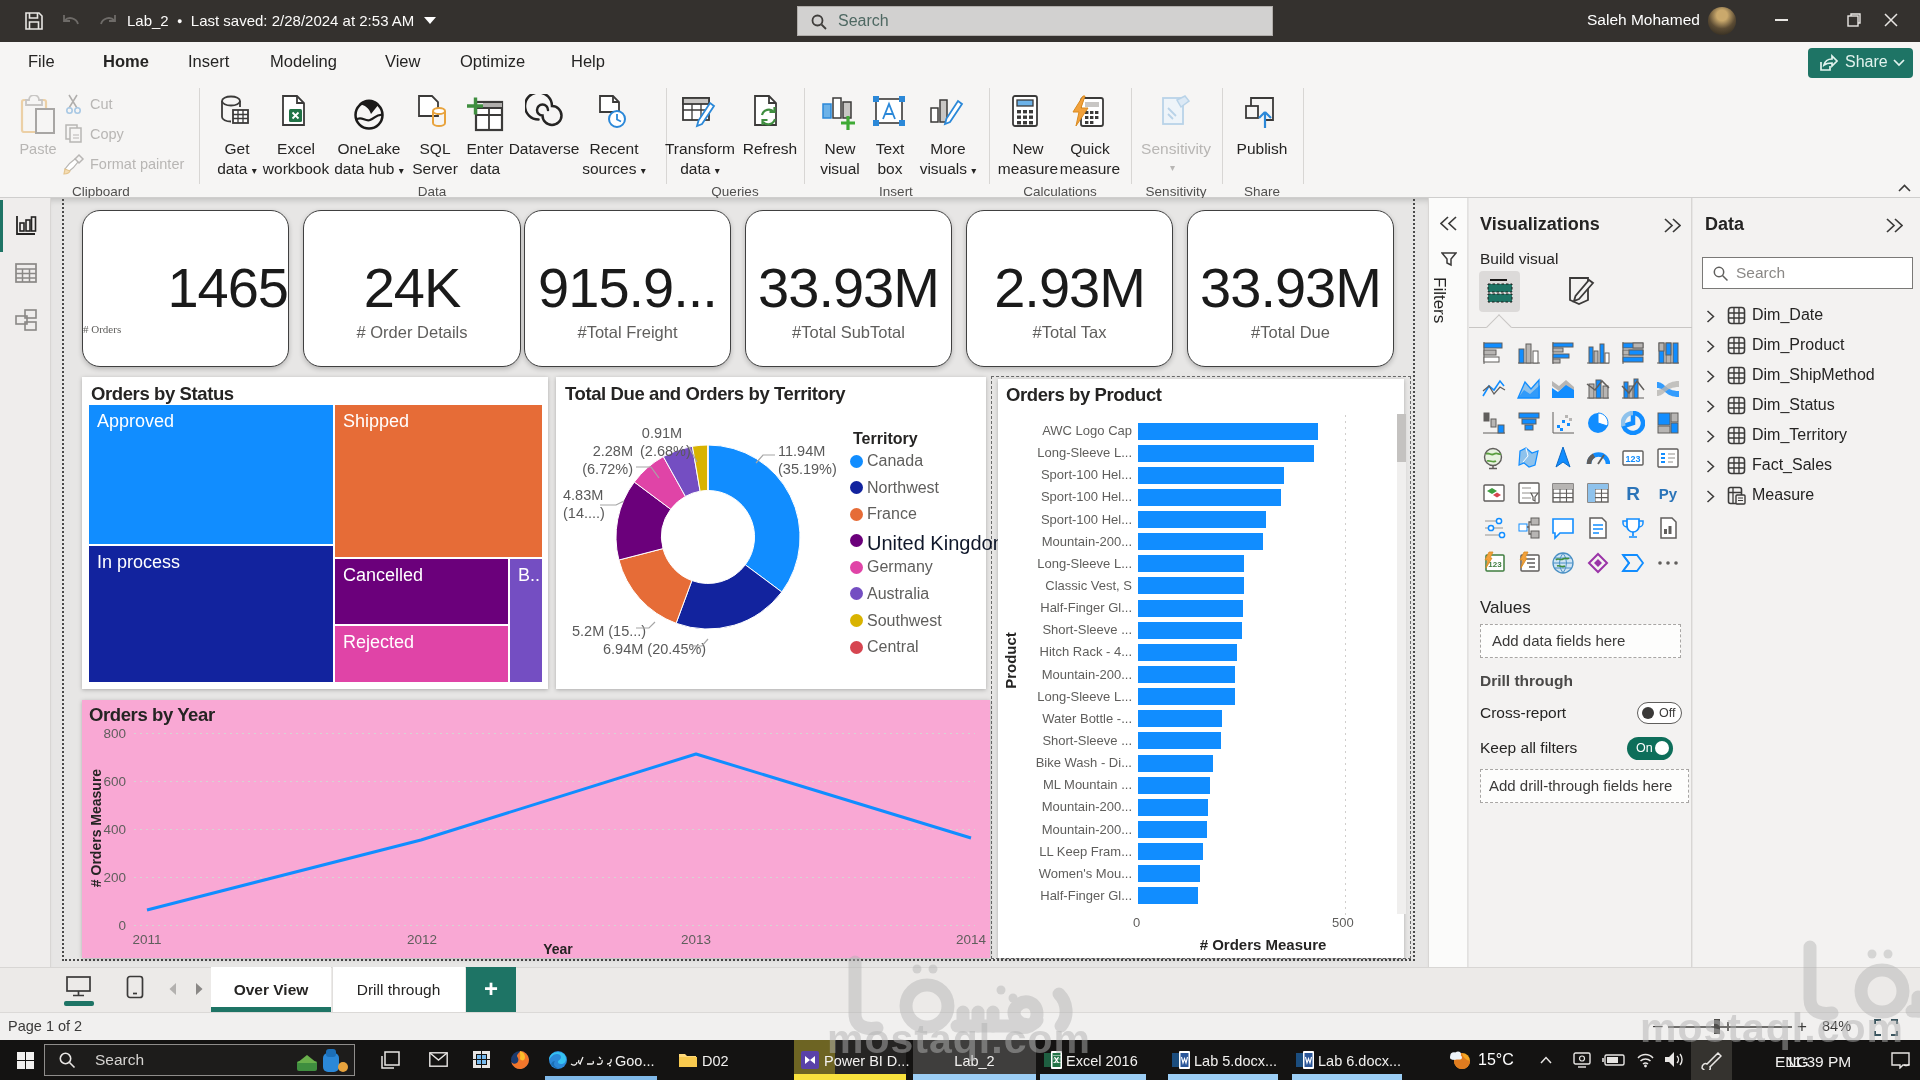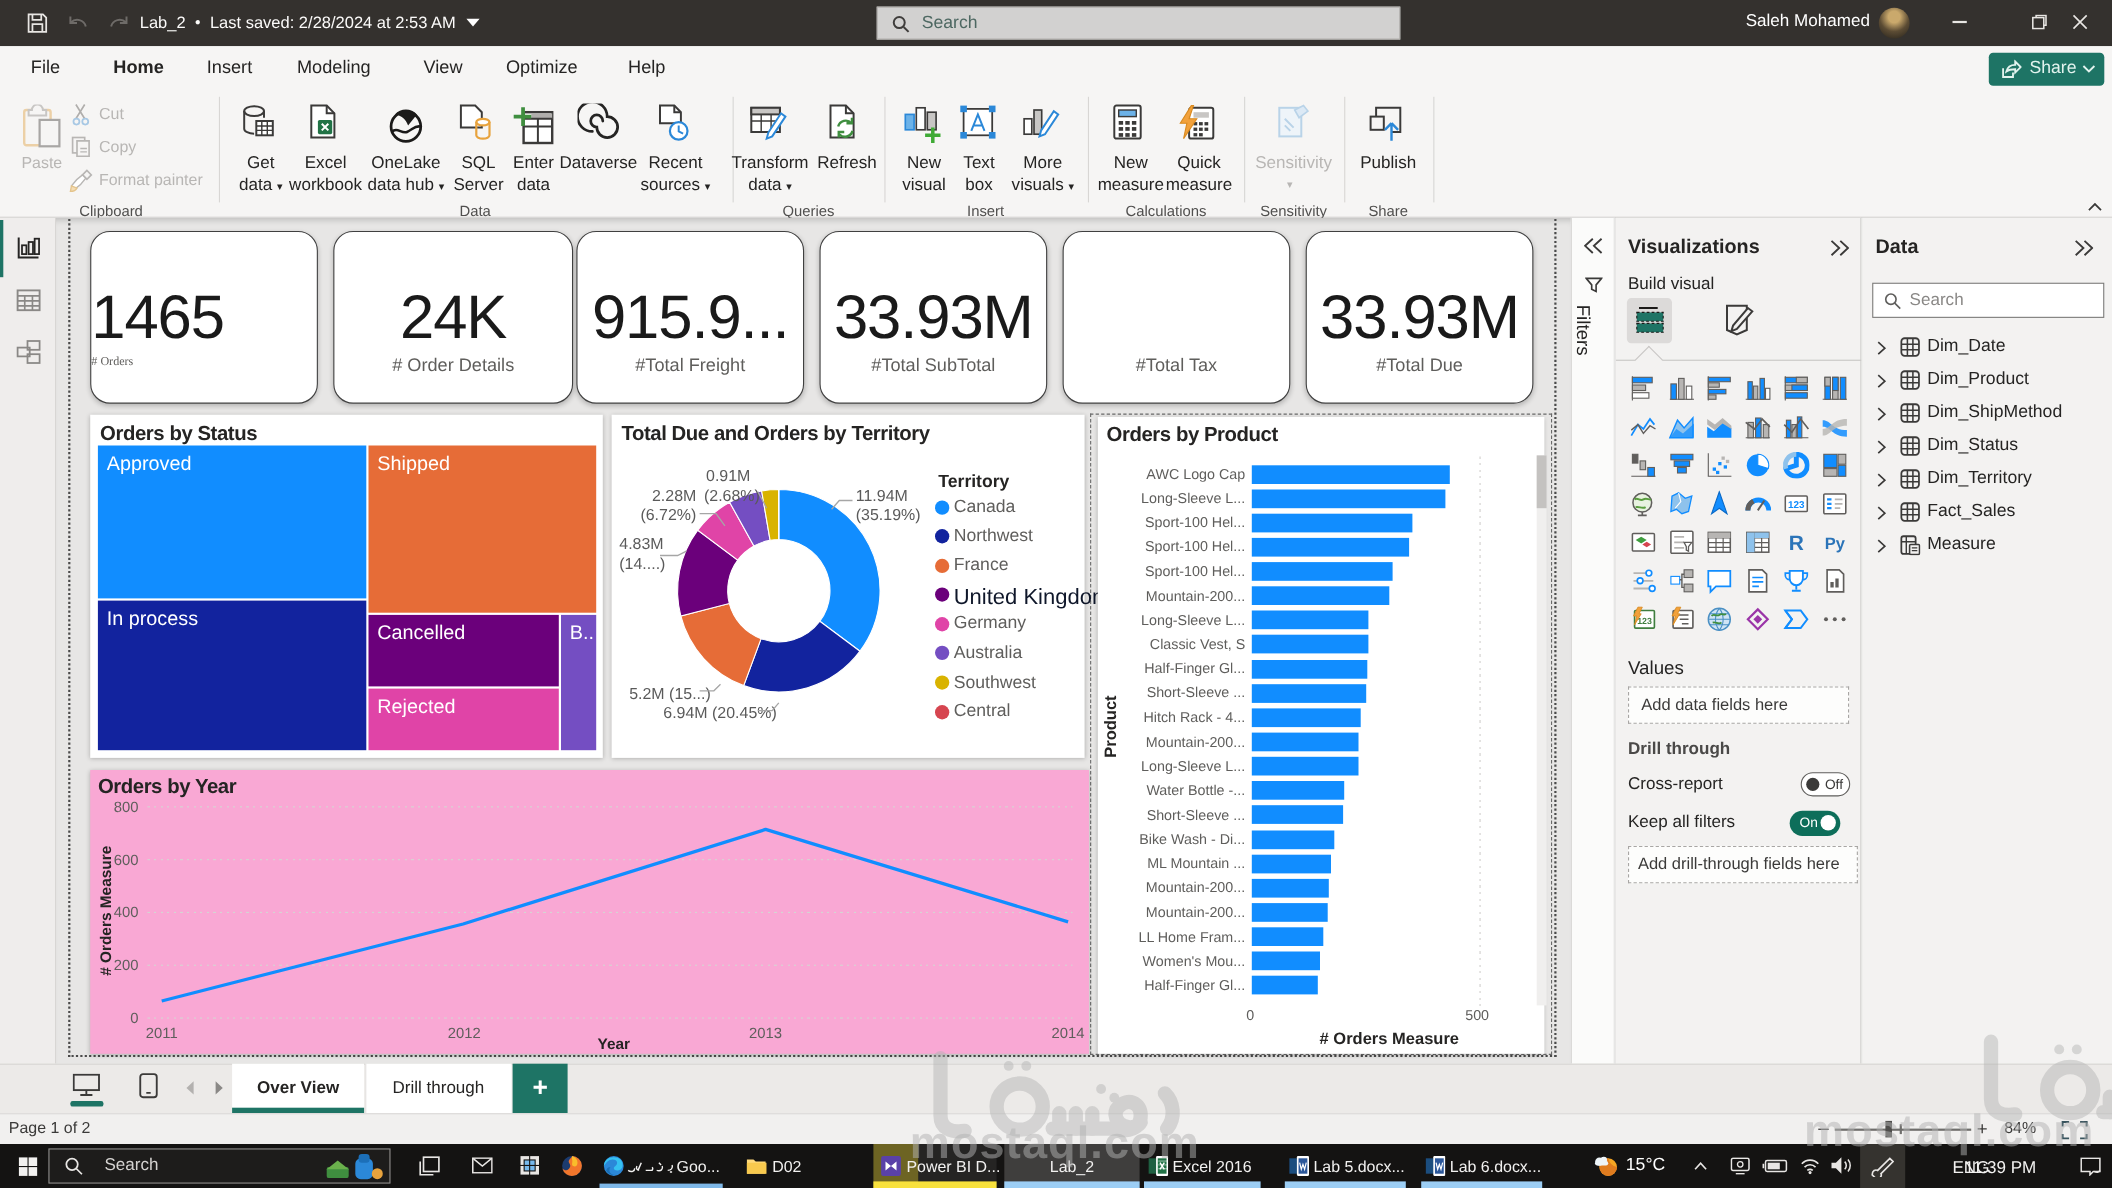--- a/index.html
+++ b/index.html
@@ -238,36 +238,37 @@
   </svg>
 <svg class="abs" style="left:14px;top:308px;" width="24" height="24" viewBox="0 0 24 24">
     <rect x="11" y="2" width="11" height="8" fill="none" stroke="#8a8886" stroke-width="1.6"></rect>
     <rect x="2" y="8" width="11" height="8" fill="none" stroke="#8a8886" stroke-width="1.6"></rect>
     <rect x="11" y="14" width="11" height="8" fill="none" stroke="#8a8886" stroke-width="1.6"></rect>
   </svg>
 <div class="abs" style="left:51px;top:198px;width:1377px;height:769px;background:#e7e6e5;box-shadow:inset 0 6px 6px -4px rgba(0,0,0,0.18);"></div>
 <div class="abs" style="left:62px;top:199px;width:1353px;height:762px;border:2px dotted #4a4a4a;border-top:none;"></div>
 <div class="abs" style="left:991px;top:376px;width:420px;height:583px;border:1.5px dashed #6a6a6a;"></div>
 <div class="abs" style="left:82px;top:210px;width:207px;height:157px;background:#fff;border:1px solid #404040;border-radius:18px;box-shadow:0 2px 5px rgba(0,0,0,0.22);">
-<div class="abs" style="left:0;top:44px;width:100%;text-align:left;font-size:56px;letter-spacing:-1px;color:#1a1a1a;">1465</div>
+<div class="abs" style="left:0;top:44px;width:100%;text-align:right;font-size:56px;letter-spacing:-1px;color:#1a1a1a;">1465</div>
 <div class="abs" style="left:0;top:112px;width:100%;text-align:left;font-size:11px;color:#5f5e5c;font-family:Liberation Serif, serif;"># Orders</div>
 </div>
 <div class="abs" style="left:303px;top:210px;width:218px;height:157px;background:#fff;border:1px solid #404040;border-radius:18px;box-shadow:0 2px 5px rgba(0,0,0,0.22);">
 <div class="abs" style="left:0;top:44px;width:100%;text-align:center;font-size:56px;letter-spacing:-1px;color:#1a1a1a;">24K</div>
 <div class="abs" style="left:0;top:112px;width:100%;text-align:center;font-size:16.5px;color:#5f5e5c;"># Order Details</div>
 </div>
 <div class="abs" style="left:524px;top:210px;width:207px;height:157px;background:#fff;border:1px solid #404040;border-radius:18px;box-shadow:0 2px 5px rgba(0,0,0,0.22);">
 <div class="abs" style="left:0;top:44px;width:100%;text-align:center;font-size:56px;letter-spacing:-1px;color:#1a1a1a;">915.9...</div>
 <div class="abs" style="left:0;top:112px;width:100%;text-align:center;font-size:16.5px;color:#5f5e5c;">#Total Freight</div>
 </div>
 <div class="abs" style="left:745px;top:210px;width:207px;height:157px;background:#fff;border:1px solid #404040;border-radius:18px;box-shadow:0 2px 5px rgba(0,0,0,0.22);">
 <div class="abs" style="left:0;top:44px;width:100%;text-align:center;font-size:56px;letter-spacing:-1px;color:#1a1a1a;">33.93M</div>
 <div class="abs" style="left:0;top:112px;width:100%;text-align:center;font-size:16.5px;color:#5f5e5c;">#Total SubTotal</div>
 </div>
 <div class="abs" style="left:966px;top:210px;width:207px;height:157px;background:#fff;border:1px solid #404040;border-radius:18px;box-shadow:0 2px 5px rgba(0,0,0,0.22);">
+<div class="abs" style="left:0;top:44px;width:100%;text-align:center;font-size:56px;letter-spacing:-1px;color:#1a1a1a;">2.93M</div>
 <div class="abs" style="left:0;top:112px;width:100%;text-align:center;font-size:16.5px;color:#5f5e5c;">#Total Tax</div>
 </div>
 <div class="abs" style="left:1187px;top:210px;width:207px;height:157px;background:#fff;border:1px solid #404040;border-radius:18px;box-shadow:0 2px 5px rgba(0,0,0,0.22);">
 <div class="abs" style="left:0;top:44px;width:100%;text-align:center;font-size:56px;letter-spacing:-1px;color:#1a1a1a;">33.93M</div>
 <div class="abs" style="left:0;top:112px;width:100%;text-align:center;font-size:16.5px;color:#5f5e5c;">#Total Due</div>
 </div>
 <div class="abs" style="left:82px;top:377px;width:466px;height:312px;background:#fff;box-shadow:0 1px 4px rgba(0,0,0,0.25);">
 <div class="abs tt" style="left:9px;top:6px;font-size:18.5px;font-weight:600;letter-spacing:-0.4px;">Orders by Status</div>
 <div class="abs" style="left:7px;top:28px;width:244px;height:139px;background:#118DFF;"></div>
 <div class="abs" style="left:15px;top:34px;font-size:18px;color:#fff;white-space:nowrap;overflow:hidden;max-width:234px;">Approved</div>
@@ -362,21 +363,21 @@
 <div class="abs" style="left:0px;top:354px;width:134px;text-align:right;font-size:13px;color:#5f5e5c;white-space:nowrap;overflow:hidden;">Short-Sleeve ...</div>
 <div class="abs" style="left:140px;top:353px;width:83px;height:17px;background:#118DFF;"></div>
 <div class="abs" style="left:0px;top:376px;width:134px;text-align:right;font-size:13px;color:#5f5e5c;white-space:nowrap;overflow:hidden;">Bike Wash - Di...</div>
 <div class="abs" style="left:140px;top:376px;width:75px;height:17px;background:#118DFF;"></div>
 <div class="abs" style="left:0px;top:398px;width:134px;text-align:right;font-size:13px;color:#5f5e5c;white-space:nowrap;overflow:hidden;">ML Mountain ...</div>
 <div class="abs" style="left:140px;top:398px;width:72px;height:17px;background:#118DFF;"></div>
 <div class="abs" style="left:0px;top:420px;width:134px;text-align:right;font-size:13px;color:#5f5e5c;white-space:nowrap;overflow:hidden;">Mountain-200...</div>
 <div class="abs" style="left:140px;top:420px;width:70px;height:17px;background:#118DFF;"></div>
 <div class="abs" style="left:0px;top:443px;width:134px;text-align:right;font-size:13px;color:#5f5e5c;white-space:nowrap;overflow:hidden;">Mountain-200...</div>
 <div class="abs" style="left:140px;top:442px;width:69px;height:17px;background:#118DFF;"></div>
-<div class="abs" style="left:0px;top:465px;width:134px;text-align:right;font-size:13px;color:#5f5e5c;white-space:nowrap;overflow:hidden;">LL Home Fram...</div>
+<div class="abs" style="left:0px;top:465px;width:134px;text-align:right;font-size:13px;color:#5f5e5c;white-space:nowrap;overflow:hidden;">LL Keep Fram...</div>
 <div class="abs" style="left:140px;top:464px;width:65px;height:17px;background:#118DFF;"></div>
 <div class="abs" style="left:0px;top:487px;width:134px;text-align:right;font-size:13px;color:#5f5e5c;white-space:nowrap;overflow:hidden;">Women's Mou...</div>
 <div class="abs" style="left:140px;top:486px;width:62px;height:17px;background:#118DFF;"></div>
 <div class="abs" style="left:0px;top:509px;width:134px;text-align:right;font-size:13px;color:#5f5e5c;white-space:nowrap;overflow:hidden;">Half-Finger Gl...</div>
 <div class="abs" style="left:140px;top:508px;width:60px;height:17px;background:#118DFF;"></div>
 <div class="abs" style="left:135px;top:536px;font-size:13px;color:#5f5e5c;">0</div>
 <div class="abs" style="left:334px;top:536px;font-size:13px;color:#5f5e5c;">500</div>
 <div class="abs tt" style="left:140px;top:557px;width:250px;text-align:center;font-size:15px;font-weight:600;">#&nbsp;Orders Measure</div>
 <div class="abs tt" style="left:-113px;top:273px;width:250px;text-align:center;font-size:15px;font-weight:600;transform:rotate(-90deg);">Product</div>
 <div class="abs" style="left:399px;top:35px;width:9px;height:500px;background:#f0efee;"></div>

